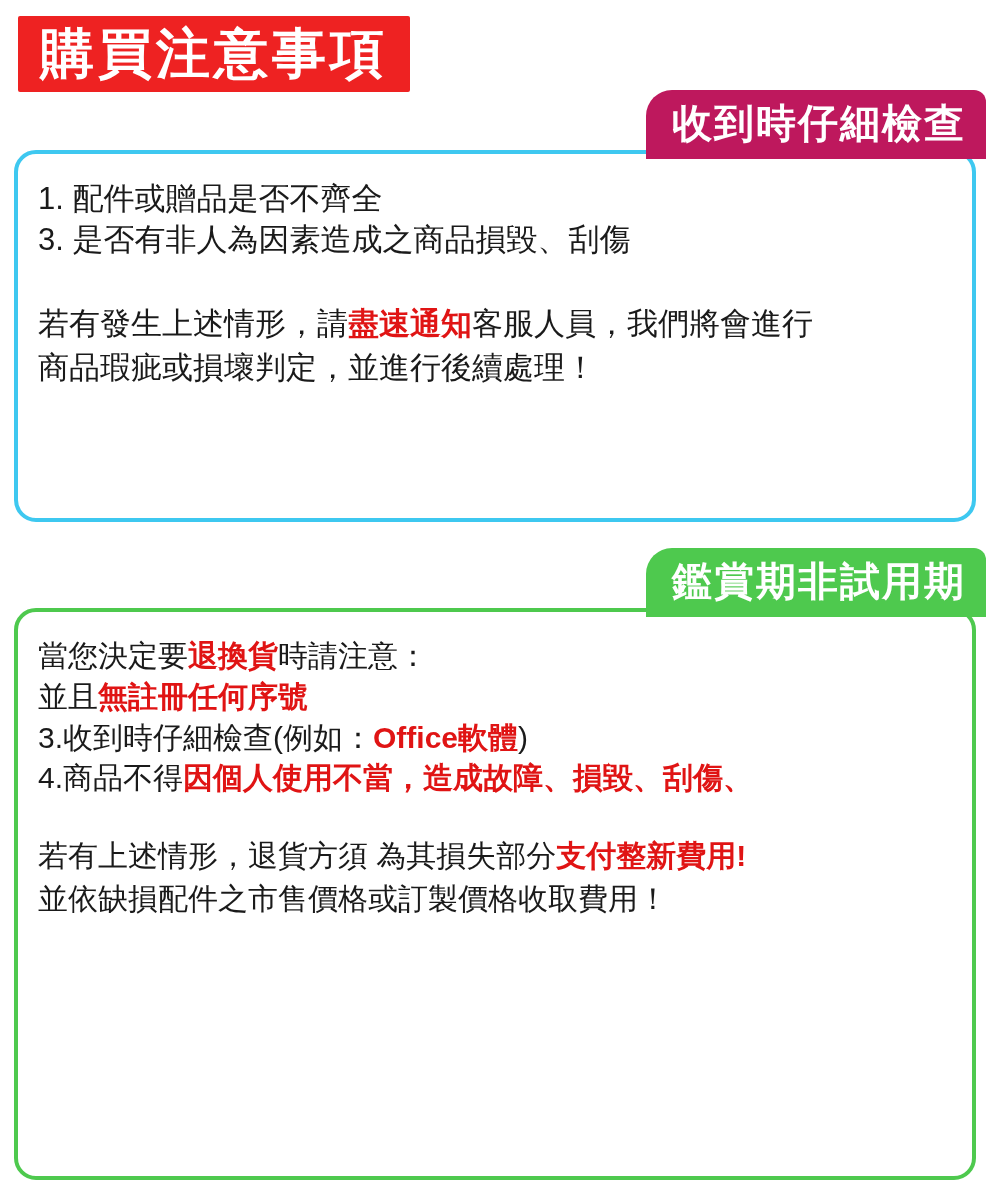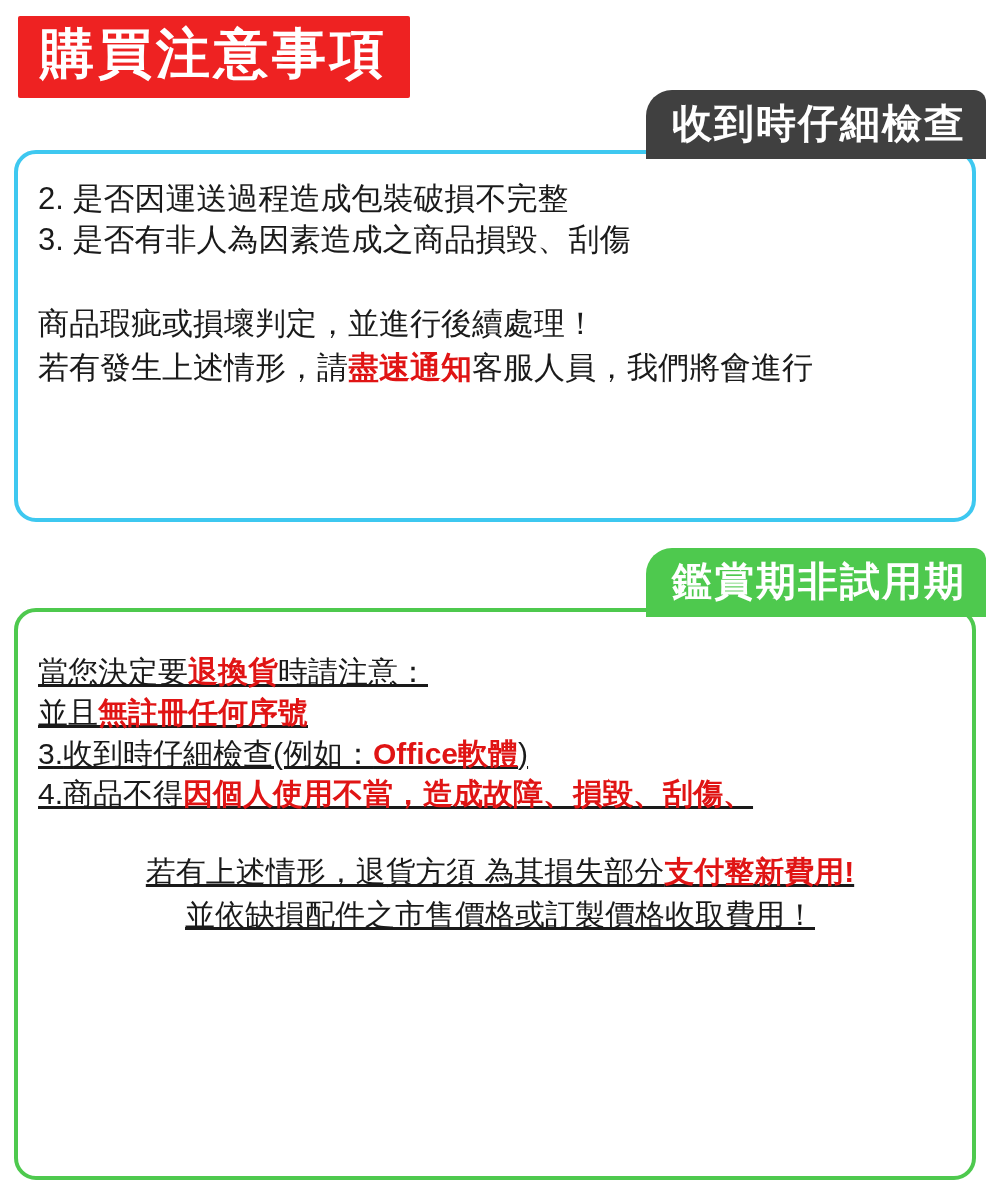--- a/index.html
+++ b/index.html
@@ -26,32 +26,32 @@
   
   .main-title {
     position: absolute;
     left: 18px;
     top: 16px;
     background: #ee2222;
     color: #ffffff;
     font-size: 54px;
     font-weight: bold;
     letter-spacing: 4px;
-    padding: 6px 22px 14px 22px;
+    padding: 6px 22px 8px 22px;
     line-height: 1.15;
     border-radius: 2px;
     white-space: nowrap;
   }
 
   
   .section-blue-tab {
     position: absolute;
     right: 14px;
     top: 90px;
-    background: #404040;
+    background: #be185d;
     color: #ffffff;
     font-size: 40px;
     font-weight: bold;
     letter-spacing: 2px;
     padding: 6px 20px 8px 26px;
     border-top-left-radius: 26px;
     border-top-right-radius: 12px;
     white-space: nowrap;
     z-index: 3;
   }
@@ -109,66 +109,64 @@
     height: 572px;
     box-sizing: border-box;
     border: 4px solid #4ec94e;
     border-radius: 22px;
     background: #ffffff;
     z-index: 2;
   }
   .green-content {
     position: absolute;
     left: 38px;
-    top: 652px;
+    top: 636px;
     width: 924px;
     font-size: 30px;
     line-height: 1.36;
     z-index: 4;
-    text-decoration: underline;
   }
   .green-content .li {
     white-space: nowrap;
   }
   .green-note {
     margin-top: 36px;
     font-size: 30px;
     line-height: 1.42;
-    text-align: center;
   }
   .redbold {
     color: #e01414;
     font-weight: bold;
   }
 </style>
 </head>
 <body>
 
 <div class="page">
 
   <div class="main-title">購買注意事項</div>
 
   <div class="section-blue-tab">收到時仔細檢查</div>
   <div class="section-blue-box"></div>
 
   <div class="blue-content">
     <div class="li">
-      <span>2.</span>
-      <span>是否因運送過程造成包裝破損不完整</span>
+      <span>1.</span>
+      <span>配件或贈品是否不齊全</span>
     </div>
     <div class="li">
       <span>3.</span>
       <span>是否有非人為因素造成之商品損毀、刮傷</span>
     </div>
 
     <div class="blue-note">
-      <div>商品瑕疵或損壞判定，並進行後續處理！</div>
       <div>
         <span>若有發生上述情形，請</span><span class="redbold">盡速通知</span><span>客服人員，我們將會進行</span>
       </div>
+      <div>商品瑕疵或損壞判定，並進行後續處理！</div>
     </div>
   </div>
 
   <div class="section-green-tab">鑑賞期非試用期</div>
   <div class="section-green-box"></div>
 
   <div class="green-content">
 
     <div class="li">
       <span>當您決定要</span><span class="redbold">退換貨</span><span>時請注意：</span>

